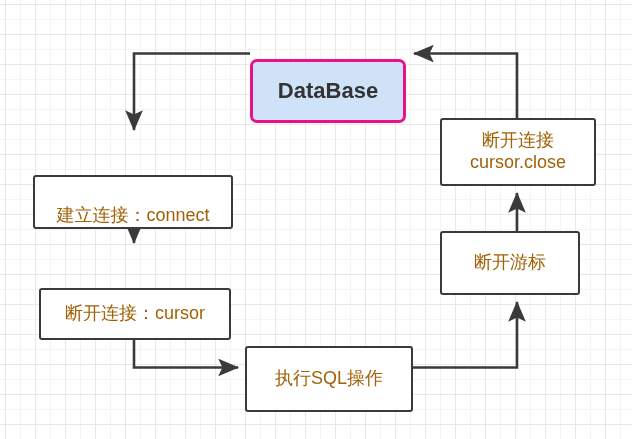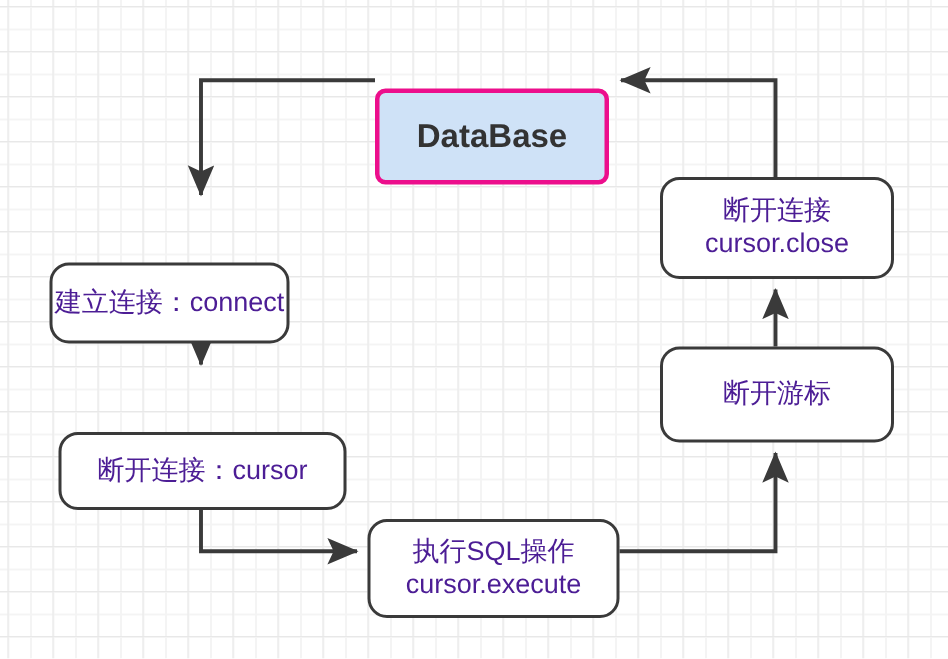--- a/index.html
+++ b/index.html
@@ -30,24 +30,24 @@
     height: 439px;
   }
   .node {
     position: absolute;
     box-sizing: border-box;
     display: flex;
     flex-direction: column;
     align-items: center;
     justify-content: center;
     text-align: center;
-    color: #4c1d95;
+    color: #a16207;
     background: #ffffff;
     border: 2px solid #3a3a3a;
-    border-radius: 13px;
+    border-radius: 3px;
     line-height: 1.22;
     z-index: 2;
   }
   .node .line1,
   .node .line2 {
     display: block;
     white-space: pre;
   }
   .node.single { font-size: 18px; margin-top: 38px; }
   .node.double { font-size: 18px; }
@@ -60,22 +60,23 @@
     background: #cfe2f7;
     border: 3px solid #ec0e8c;
     border-radius: 7px;
     font-size: 22px;
     font-weight: bold;
     color: #333333;
   }
   #node-connect {
     left: 33px;
     top: 137px;
-    width: 160px;
+    width: 200px;
     height: 54px;
+    justify-content: flex-end;
   }
   #node-cursor {
     left: 39px;
     top: 250px;
     width: 192px;
     height: 52px;
   }
   #node-execute {
     left: 245px;
     top: 346px;
@@ -84,21 +85,21 @@
   }
   #node-connect-close {
     left: 440px;
     top: 118px;
     width: 156px;
     height: 68px;
   }
   #node-cursor-close {
     left: 440px;
     top: 231px;
-    width: 156px;
+    width: 140px;
     height: 64px;
   }
 </style>
 </head>
 <body>
 
 <div id="canvas">
 
   <svg id="edges" viewBox="0 0 632 439" xmlns="http://www.w3.org/2000/svg">
     <defs>
@@ -127,21 +128,20 @@
   <div class="node single" id="node-connect">
     <span class="line1">建立连接：connect</span>
   </div>
 
   <div class="node single" id="node-cursor">
     <span class="line1">断开连接：cursor</span>
   </div>
 
   <div class="node double" id="node-execute">
     <span class="line1">执行SQL操作</span>
-    <span class="line2">cursor.execute</span>
   </div>
 
   <div class="node double" id="node-cursor-close">
     <span class="line1">断开游标</span>
   </div>
 
   <div class="node double" id="node-connect-close">
     <span class="line1">断开连接</span>
     <span class="line2">cursor.close</span>
   </div>

